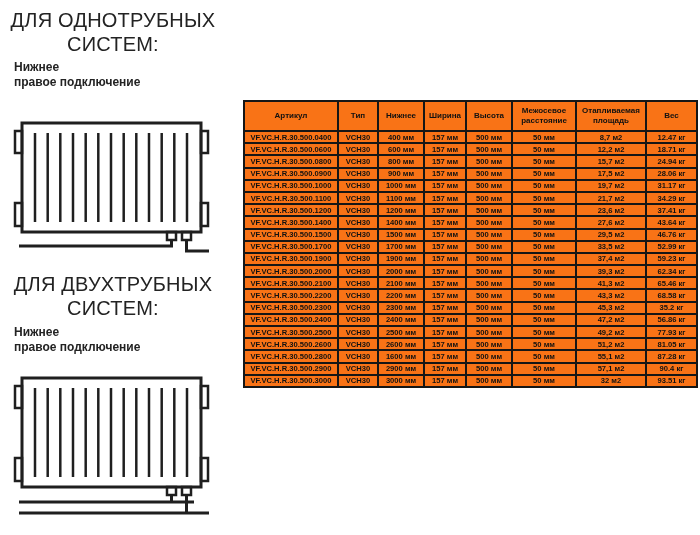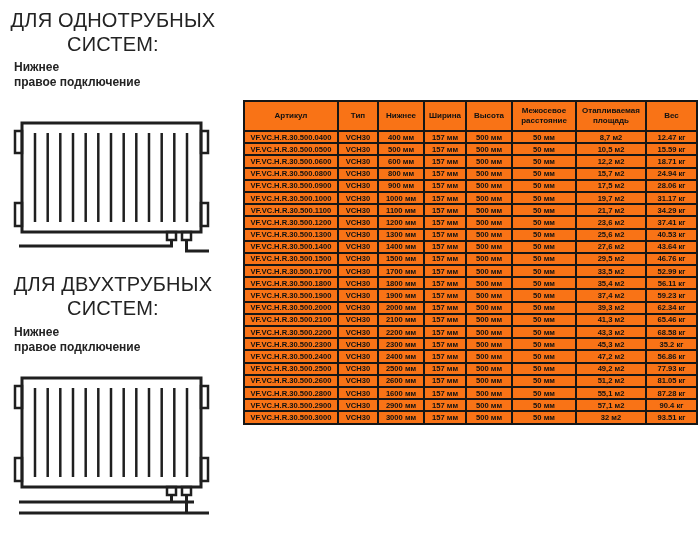--- a/index.html
+++ b/index.html
@@ -181,30 +181,20 @@
         <td>VF.VC.H.R.30.500.0400</td>
         <td>VCH30</td>
         <td>400 мм</td>
         <td>157 мм</td>
         <td>500 мм</td>
         <td>50 мм</td>
         <td>8,7 м2</td>
         <td>12.47 кг</td>
       </tr>
         <tr>
-        <td>VF.VC.H.R.30.500.0500</td>
-        <td>VCH30</td>
-        <td>500 мм</td>
-        <td>157 мм</td>
-        <td>500 мм</td>
-        <td>50 мм</td>
-        <td>10,5 м2</td>
-        <td>15.59 кг</td>
-      </tr>
-        <tr>
         <td>VF.VC.H.R.30.500.0600</td>
         <td>VCH30</td>
         <td>600 мм</td>
         <td>157 мм</td>
         <td>500 мм</td>
         <td>50 мм</td>
         <td>12,2 м2</td>
         <td>18.71 кг</td>
       </tr>
         <tr>
@@ -251,30 +241,20 @@
         <td>VF.VC.H.R.30.500.1200</td>
         <td>VCH30</td>
         <td>1200 мм</td>
         <td>157 мм</td>
         <td>500 мм</td>
         <td>50 мм</td>
         <td>23,6 м2</td>
         <td>37.41 кг</td>
       </tr>
         <tr>
-        <td>VF.VC.H.R.30.500.1300</td>
-        <td>VCH30</td>
-        <td>1300 мм</td>
-        <td>157 мм</td>
-        <td>500 мм</td>
-        <td>50 мм</td>
-        <td>25,6 м2</td>
-        <td>40.53 кг</td>
-      </tr>
-        <tr>
         <td>VF.VC.H.R.30.500.1400</td>
         <td>VCH30</td>
         <td>1400 мм</td>
         <td>157 мм</td>
         <td>500 мм</td>
         <td>50 мм</td>
         <td>27,6 м2</td>
         <td>43.64 кг</td>
       </tr>
         <tr>
@@ -291,30 +271,20 @@
         <td>VF.VC.H.R.30.500.1700</td>
         <td>VCH30</td>
         <td>1700 мм</td>
         <td>157 мм</td>
         <td>500 мм</td>
         <td>50 мм</td>
         <td>33,5 м2</td>
         <td>52.99 кг</td>
       </tr>
         <tr>
-        <td>VF.VC.H.R.30.500.1800</td>
-        <td>VCH30</td>
-        <td>1800 мм</td>
-        <td>157 мм</td>
-        <td>500 мм</td>
-        <td>50 мм</td>
-        <td>35,4 м2</td>
-        <td>56.11 кг</td>
-      </tr>
-        <tr>
         <td>VF.VC.H.R.30.500.1900</td>
         <td>VCH30</td>
         <td>1900 мм</td>
         <td>157 мм</td>
         <td>500 мм</td>
         <td>50 мм</td>
         <td>37,4 м2</td>
         <td>59.23 кг</td>
       </tr>
         <tr>

